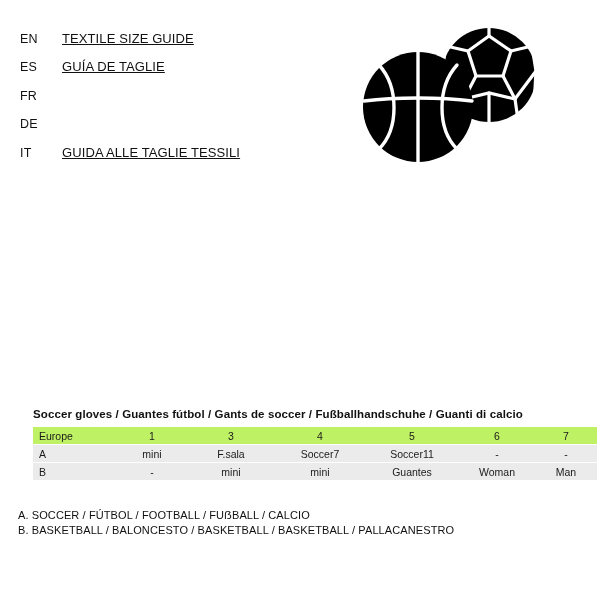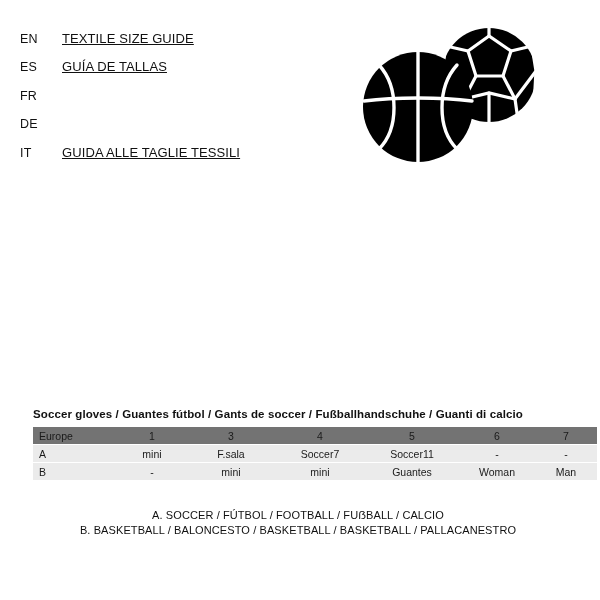--- a/index.html
+++ b/index.html
@@ -77,21 +77,21 @@
   th, td {
     font-size: 10.5px;
     font-weight: normal;
     color: #1a1a1a;
     text-align: center;
     height: 15px;
     padding: 1px 0;
     border-bottom: 1px solid #ffffff;
   }
   thead tr {
-    background: #737373;
+    background: #bef264;
   }
   tbody tr {
     background: #ebebeb;
   }
   th.rowhdr, td.rowhdr {
     text-align: left;
     padding-left: 6px;
     width: 84px;
   }
   col.c-hdr { width: 84px; }
@@ -108,34 +108,33 @@
     left: 18px;
     top: 508px;
     width: 560px;
   }
   .legend-line {
     font-size: 11px;
     color: #111111;
     letter-spacing: 0.1px;
     line-height: 15px;
     white-space: nowrap;
-    text-align: center;
   }
 </style>
 </head>
 <body>
 
 <div id="lang-block">
   <div class="lang-row">
     <div class="lang-code">EN</div>
     <div class="lang-title">TEXTILE SIZE GUIDE</div>
   </div>
   <div class="lang-row">
     <div class="lang-code">ES</div>
-    <div class="lang-title">GUÍA DE TALLAS</div>
+    <div class="lang-title">GUÍA DE TAGLIE</div>
   </div>
   <div class="lang-row">
     <div class="lang-code">FR</div>
   </div>
   <div class="lang-row">
     <div class="lang-code">DE</div>
   </div>
   <div class="lang-row">
     <div class="lang-code">IT</div>
     <div class="lang-title">GUIDA ALLE TAGLIE TESSILI</div>

